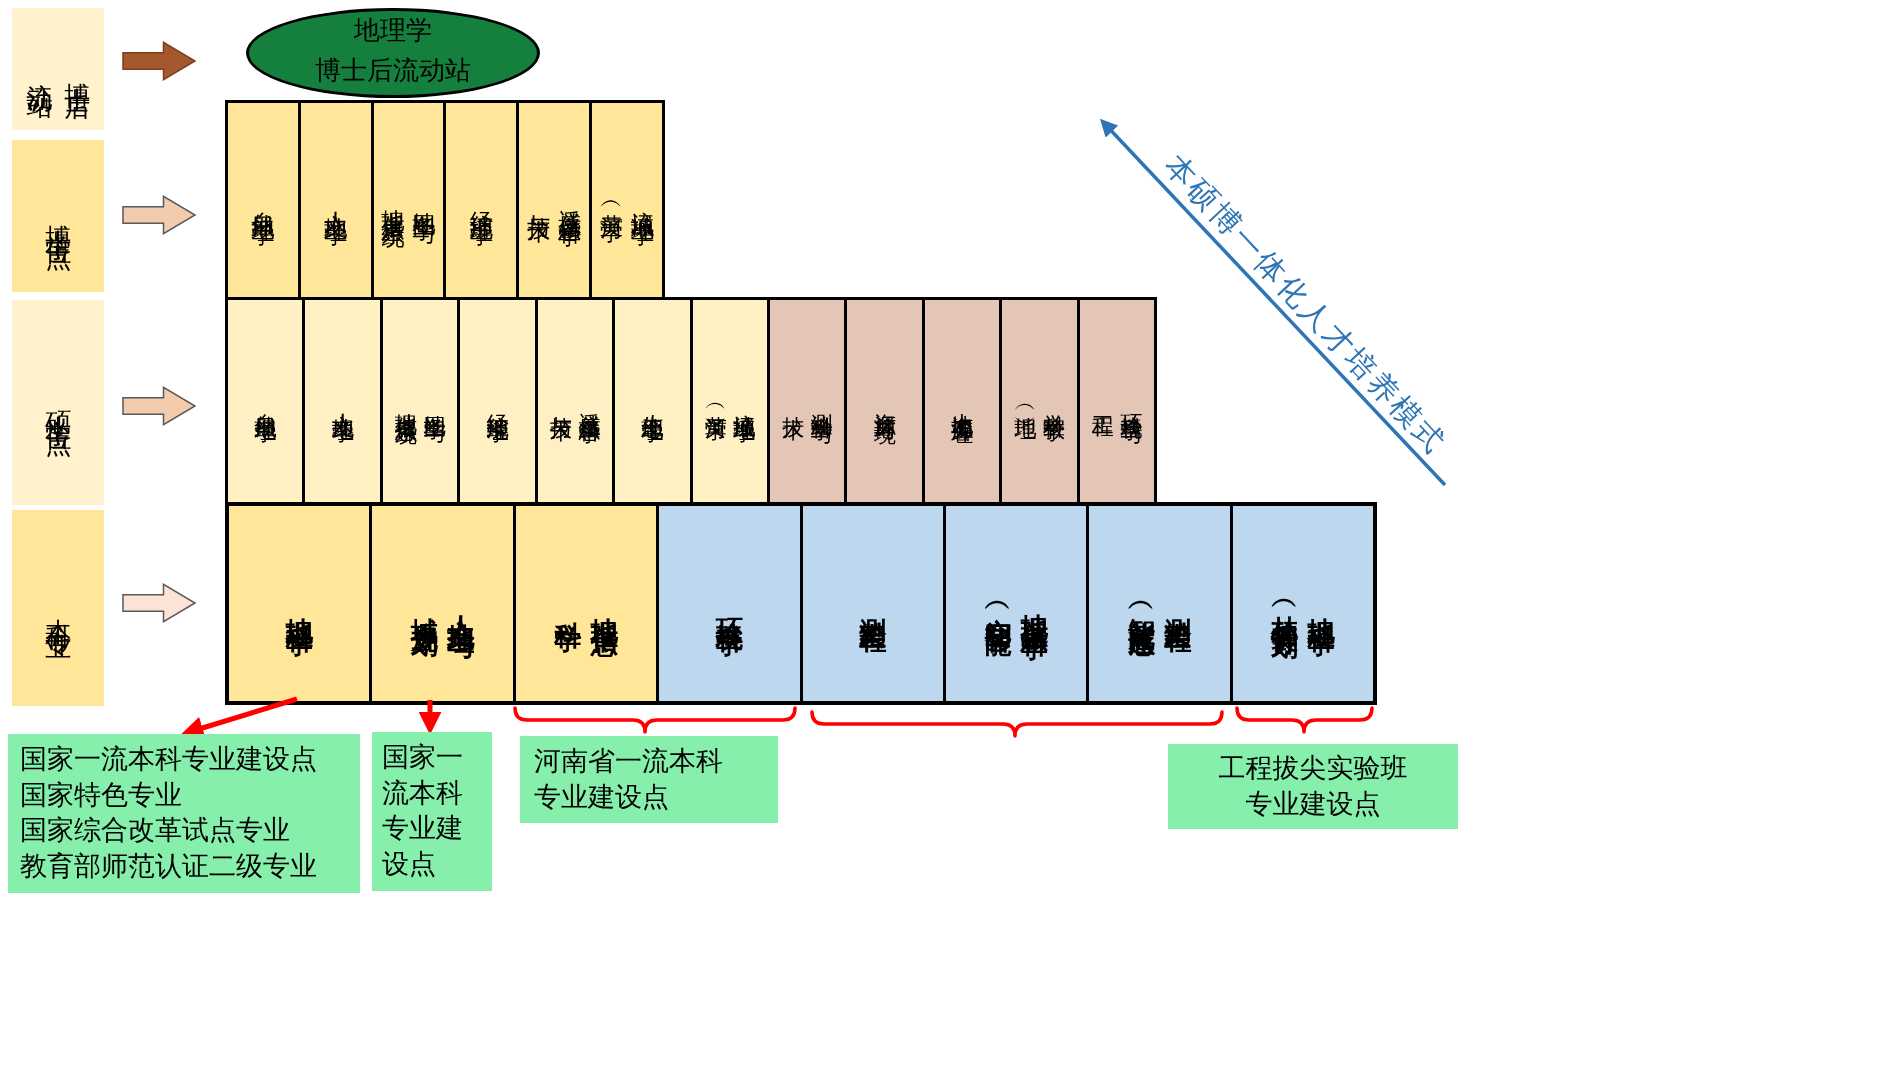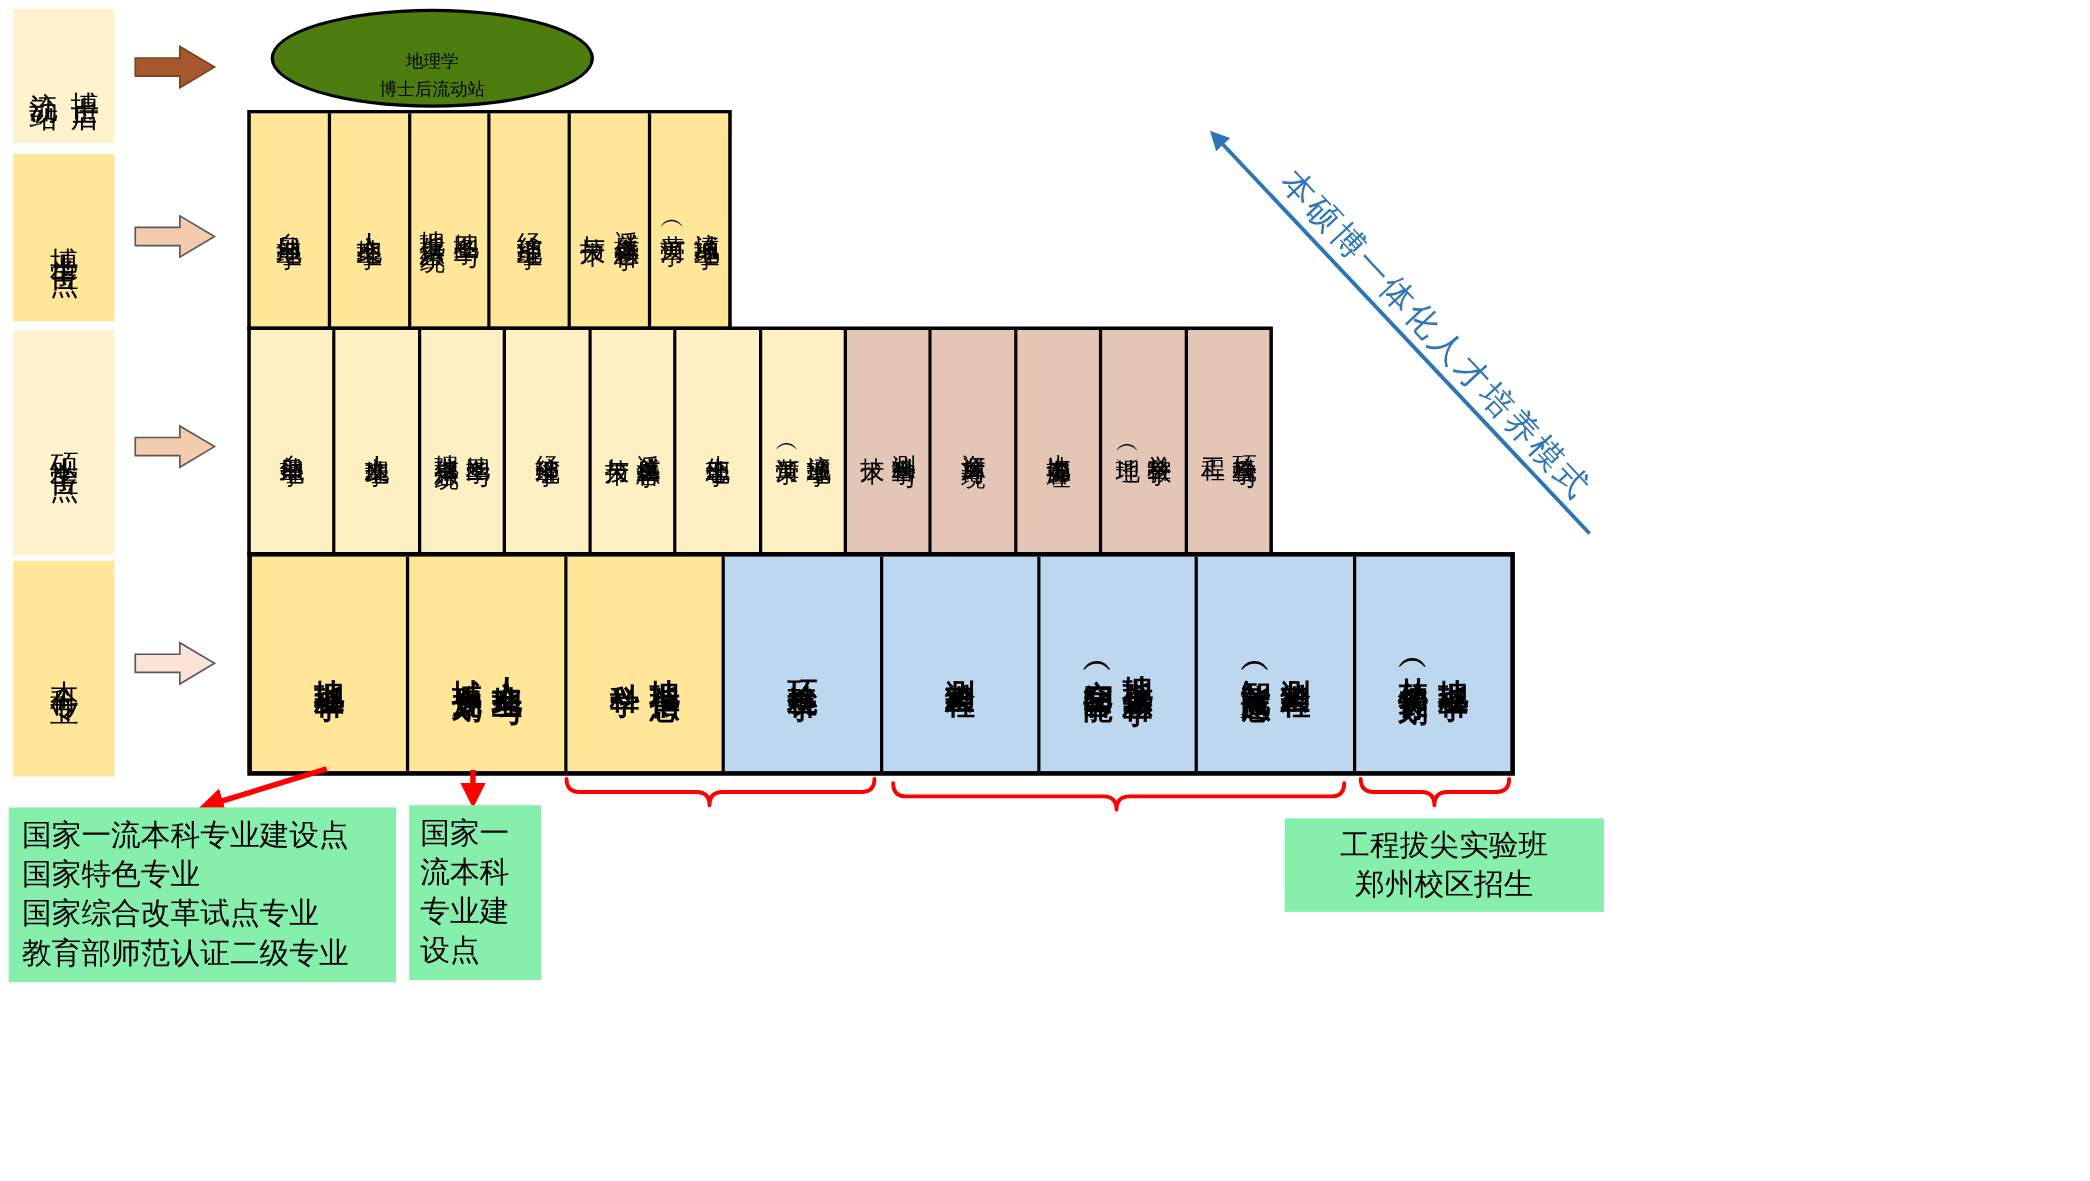--- a/index.html
+++ b/index.html
@@ -31,23 +31,23 @@
   
   .block-arrow { position:absolute; left:120px; width:78px; height:42px; }
   #arr1 { top:40px; }
   #arr2 { top:194px; }
   #arr3 { top:385px; }
   #arr4 { top:582px; }
 
   
   .ellipse {
     position:absolute; left:246px; top:8px; width:294px; height:90px;
-    border:3px solid #000; border-radius:50%; background:#4d7c0f;
-    display:flex; align-items:flex-end; justify-content:center;
-    font-size:16px; line-height:1.55; text-align:center; white-space:pre-line;
+    border:3px solid #000; border-radius:50%; background:#15803d;
+    display:flex; align-items:flex-start; justify-content:center;
+    font-size:26px; line-height:1.55; text-align:center; white-space:pre-line;
   }
 
   
   .row { position:absolute; display:flex; border:3px solid #000; background:#000; }
   #doctoral-row  { left:225px; top:100px; width:440px;  height:200px; }
   #master-row    { left:225px; top:297px; width:932px;  height:208px; }
   #undergrad-row { left:225px; top:502px; width:1152px; height:203px; border-width:4px; }
 
   .cell { flex:1 1 0; border-right:3px solid #000;
     display:flex; align-items:center; justify-content:center; overflow:hidden; }
@@ -246,16 +246,18 @@
     <path d="M812 712 Q812 724 824 724 L1003 724 Q1015 724 1015 736 Q1015 724 1027 724 L1210 724 Q1222 724 1222 712" fill="none" stroke="#FF0000" stroke-width="3.5" stroke-linecap="round" stroke-linejoin="round"></path>
 
     <path d="M1237 708 Q1237 720 1249 720 L1292 720 Q1304 720 1304 732 Q1304 720 1316 720 L1360 720 Q1372 720 1372 708" fill="none" stroke="#FF0000" stroke-width="3.5" stroke-linecap="round" stroke-linejoin="round"></path>
   </svg>
 
   <div class="note" id="note1">国家一流本科专业建设点
 国家特色专业
 国家综合改革试点专业
 教育部师范认证二级专业</div>
   <div class="note" id="note2">国家一流本科专业建设点</div>
+  <div class="note" id="note3">河南省一流本科
+专业建设点</div>
   <div class="note" id="note5">工程拔尖实验班
-郑州校区招生</div>
+专业建设点</div>
 
 </div>
 
 </body></html>

